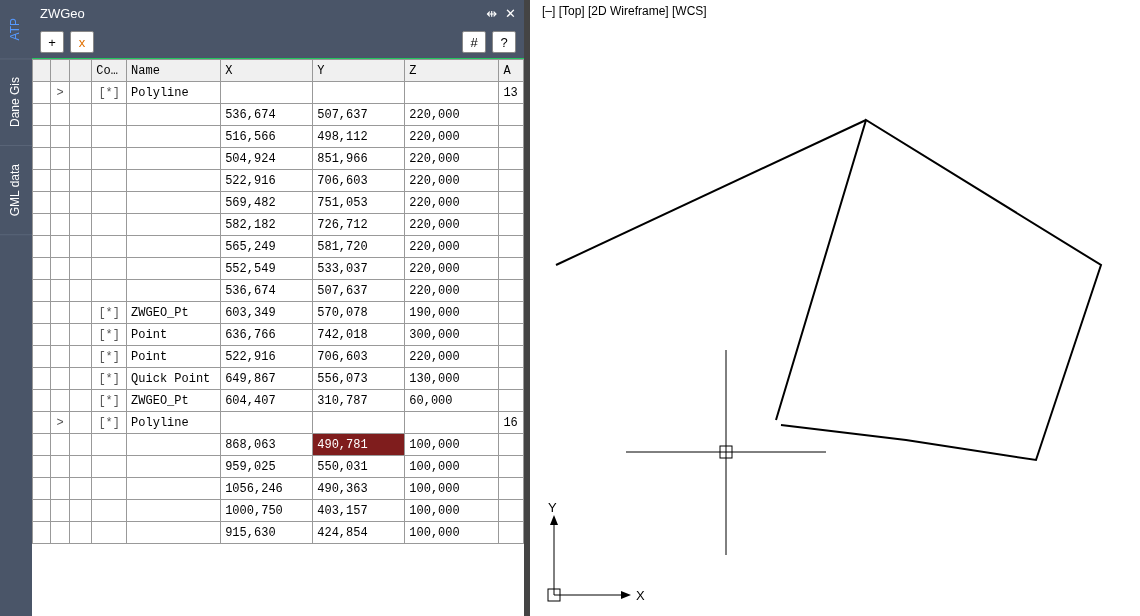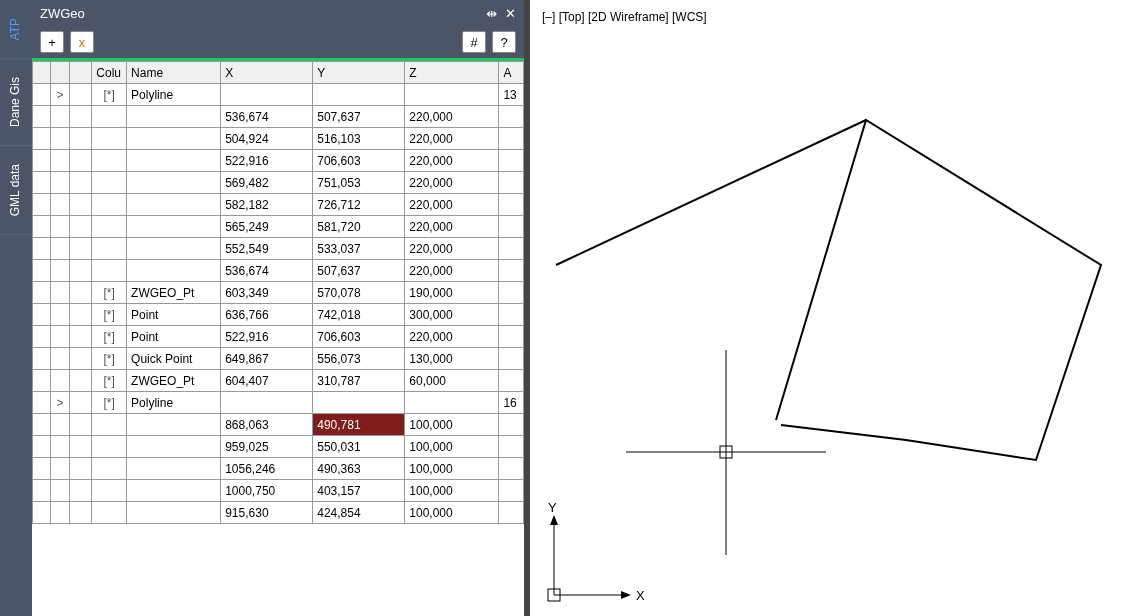--- a/index.html
+++ b/index.html
@@ -12,40 +12,40 @@
 .panel { position: absolute; left: 32px; top: 0; width: 498px; height: 616px; display: flex; flex-direction: column; border-right: 6px solid #444; }
 .panel-titlebar { background: #4a5568; color: #fff; height: 26px; display: flex; align-items: center; padding: 0 8px; font-size: 13px; text-align: center; }
 .panel-titlebar .spacer { flex: 1; }
 .panel-titlebar .tb-icon { margin-left: 8px; cursor: pointer; font-size: 13px; }
 
 .panel-toolbar { background: #4a5568; height: 32px; display: flex; align-items: center; padding: 0 8px; gap: 6px; }
 .tool-btn { background: #fff; border: 1px solid #888; border-radius: 2px; width: 24px; height: 22px; font-size: 13px; display: flex; align-items: center; justify-content: center; cursor: pointer; }
 .tool-btn.orange { color: #e07000; }
 .panel-toolbar .spacer { flex: 1; }
 
-.table-wrap { flex: 1; overflow: auto; background: #fff; border-top: 3px solid #22c55e; }
+.table-wrap { flex: 1; overflow: auto; background: #fff; border-top: 1px solid #22c55e; font-family: Liberation Mono, monospace; }
 table { border-collapse: collapse; width: 100%; table-layout: fixed; }
 th, td { border: 1px solid #999; height: 22px; padding: 2px 4px; font-size: 12px; white-space: nowrap; overflow: hidden; text-overflow: ellipsis; text-align: left; vertical-align: middle; }
 th { background: #f0f0f0; font-weight: normal; }
 .expand-cell { text-align: center; cursor: pointer; color: #555; }
 .bracket-cell { text-align: center; color: #555; }
 td.num { text-align: left; }
 td.selected { background: #7f1d1d; color: #fff; }
 .col-a { width: 18px; }
 .col-b { width: 18px; }
 .col-c { width: 22px; }
 .col-colu { width: 34px; }
 .col-name { width: 92px; }
 .col-x { width: 90px; }
 .col-y { width: 90px; }
 .col-z { width: 92px; }
 .col-ext { width: 24px; }
 
 .viewport { position: absolute; left: 536px; top: 0; width: 604px; height: 616px; background: #fff; }
-.vp-label { position: absolute; left: 6px; top: 4px; font-size: 12px; color: #000; margin-top: 6px; }
+.vp-label { position: absolute; left: 6px; top: 4px; font-size: 12px; color: #000; }
 .vp-svg { position: absolute; left: 0; top: 0; width: 604px; height: 616px; }
 .axis-label { font-size: 13px; fill: #000; }
 </style>
 </head>
 <body>
 
 <div class="side-tabs">
   <div class="side-tab active">ATP</div>
   <div class="side-tab">Dane Gis</div>
   <div class="side-tab">GML data</div>
@@ -102,22 +102,33 @@
             <td class="col-y num">507,637</td>
             <td class="col-z num">220,000</td>
             <td class="col-ext"></td>
           </tr>
           <tr>
             <td class="col-a"></td>
             <td class="col-b"></td>
             <td class="col-c"></td>
             <td class="col-colu"></td>
             <td class="col-name"></td>
+            <td class="col-x num">516,566</td>
+            <td class="col-y num">498,112</td>
+            <td class="col-z num">220,000</td>
+            <td class="col-ext"></td>
+          </tr>
+          <tr>
+            <td class="col-a"></td>
+            <td class="col-b"></td>
+            <td class="col-c"></td>
+            <td class="col-colu"></td>
+            <td class="col-name"></td>
             <td class="col-x num">504,924</td>
-            <td class="col-y num">516,103</td>
+            <td class="col-y num">851,966</td>
             <td class="col-z num">220,000</td>
             <td class="col-ext"></td>
           </tr>
           <tr>
             <td class="col-a"></td>
             <td class="col-b"></td>
             <td class="col-c"></td>
             <td class="col-colu"></td>
             <td class="col-name"></td>
             <td class="col-x num">522,916</td>

